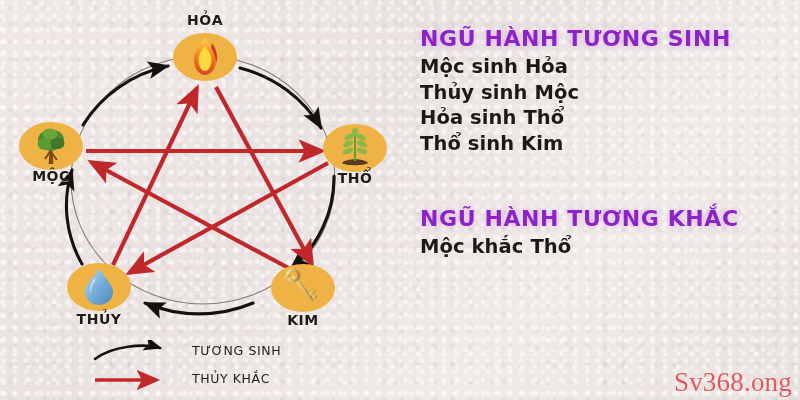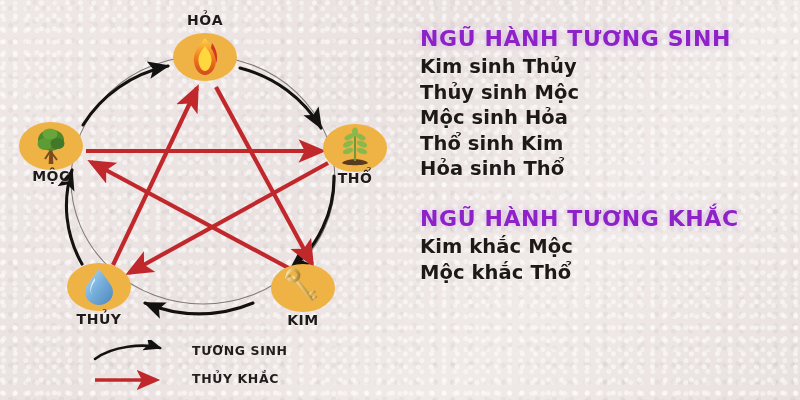--- a/index.html
+++ b/index.html
@@ -33,21 +33,21 @@
   .node.right .cap{top:45px;text-align:center;}
   .node.bl .cap{top:47px;}
   .node.br .cap{top:47px;}
   
   #legend{position:absolute;left:92px;top:340px;width:260px;}
   .legrow{position:relative;height:28px;}
   .legrow .swatch{position:absolute;left:0;top:0;width:86px;height:24px;}
   .legrow .lbl{
     position:absolute;left:100px;top:3px;
     font-family:"DejaVu Sans", sans-serif;
-    font-weight:bold;font-size:12.5px;color:#211d1c;letter-spacing:.6px;
+    font-weight:normal;font-size:12.5px;color:#211d1c;letter-spacing:.6px;
   }
   
   #panel{position:absolute;left:420px;top:0;width:380px;height:400px;}
   .sect{position:absolute;left:0;width:380px;text-align:left;}
   .sect h2{
     margin:0;font-family:"DejaVu Sans", sans-serif;
     font-size:22px;font-weight:bold;letter-spacing:.6px;
     color:#8d23c7;
     text-shadow:0 0 6px rgba(190,130,220,.55),0 0 2px rgba(255,255,255,.8);
   }
@@ -223,30 +223,29 @@
         <div class="lbl">THỦY KHẮC</div>
       </div>
     </div>
   </div>
 
   <div id="panel">
 
     <div class="sect" id="sect-sinh">
       <h2>NGŨ HÀNH TƯƠNG SINH</h2>
       <ul>
-        <li>Kim sinh Thủy</li>
+        <li>Mộc sinh Hỏa</li>
         <li>Thủy sinh Mộc</li>
-        <li>Mộc sinh Hỏa</li>
+        <li>Hỏa sinh Thổ</li>
         <li>Thổ sinh Kim</li>
-        <li>Hỏa sinh Thổ</li>
       </ul>
     </div>
 
     <div class="sect" id="sect-khac">
       <h2>NGŨ HÀNH TƯƠNG KHẮC</h2>
       <ul>
-        <li>Kim khắc Mộc</li>
         <li>Mộc khắc Thổ</li>
       </ul>
     </div>
   </div>
 
+  <div id="watermark">Sv368.ong</div>
 </div>
 
 </body></html>

